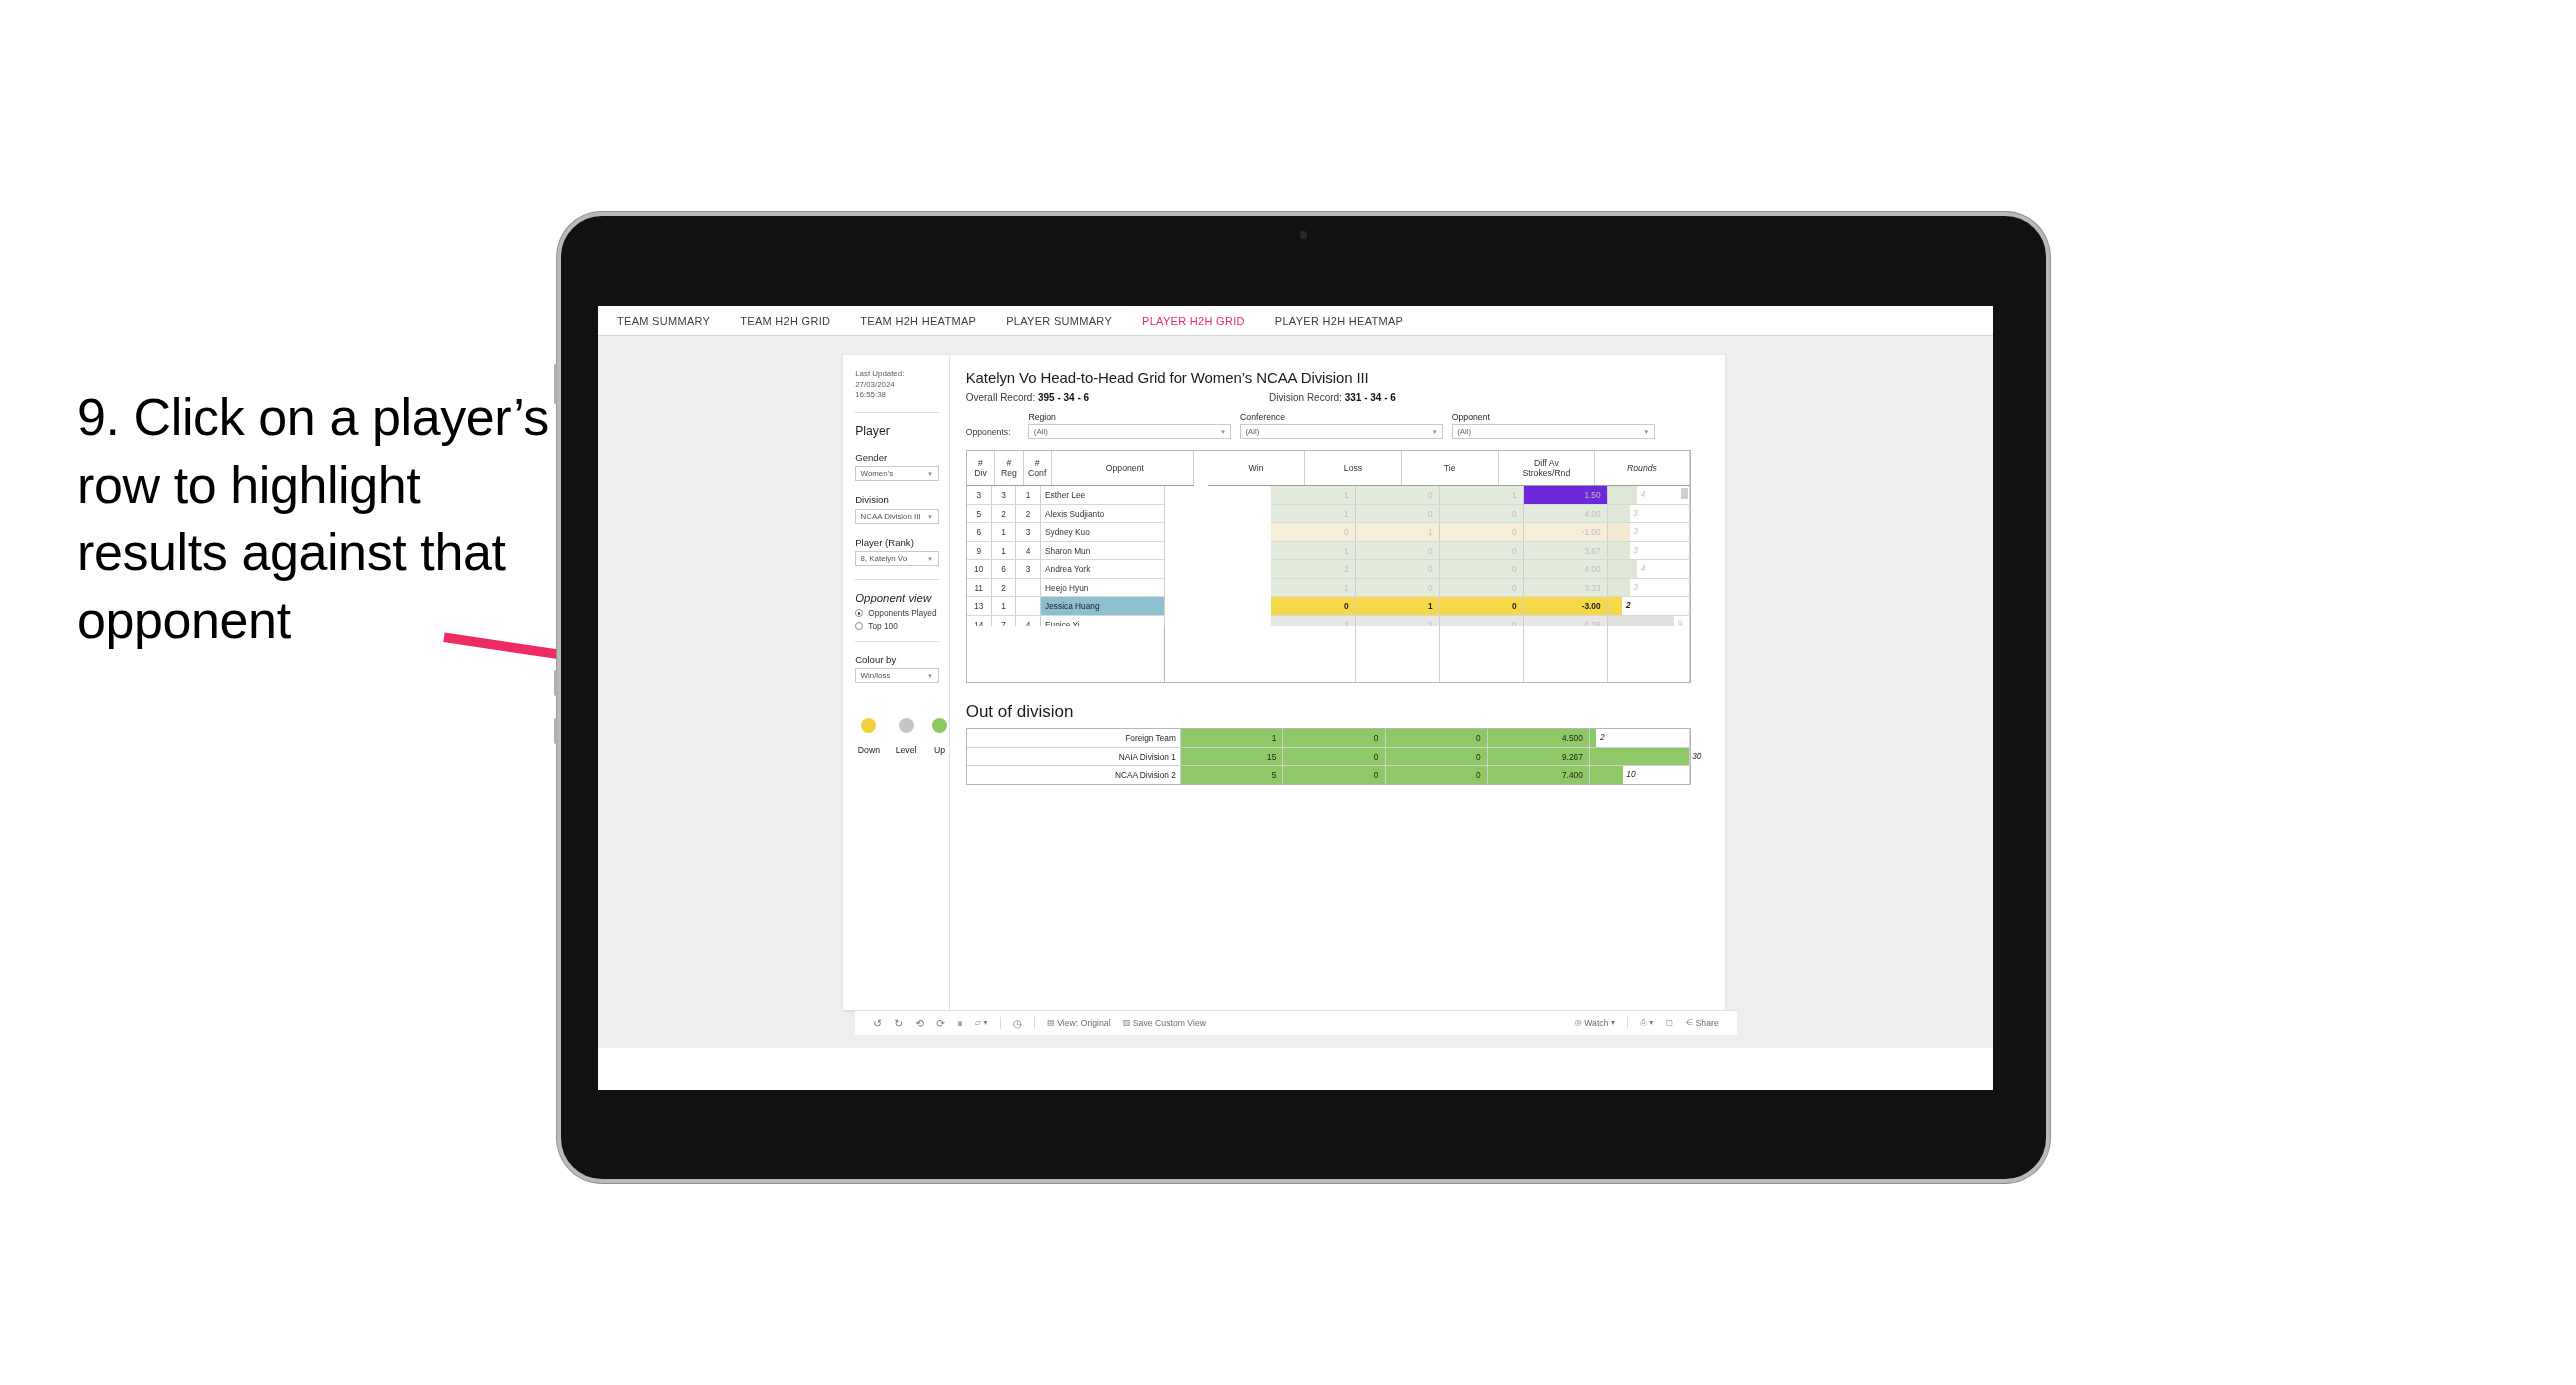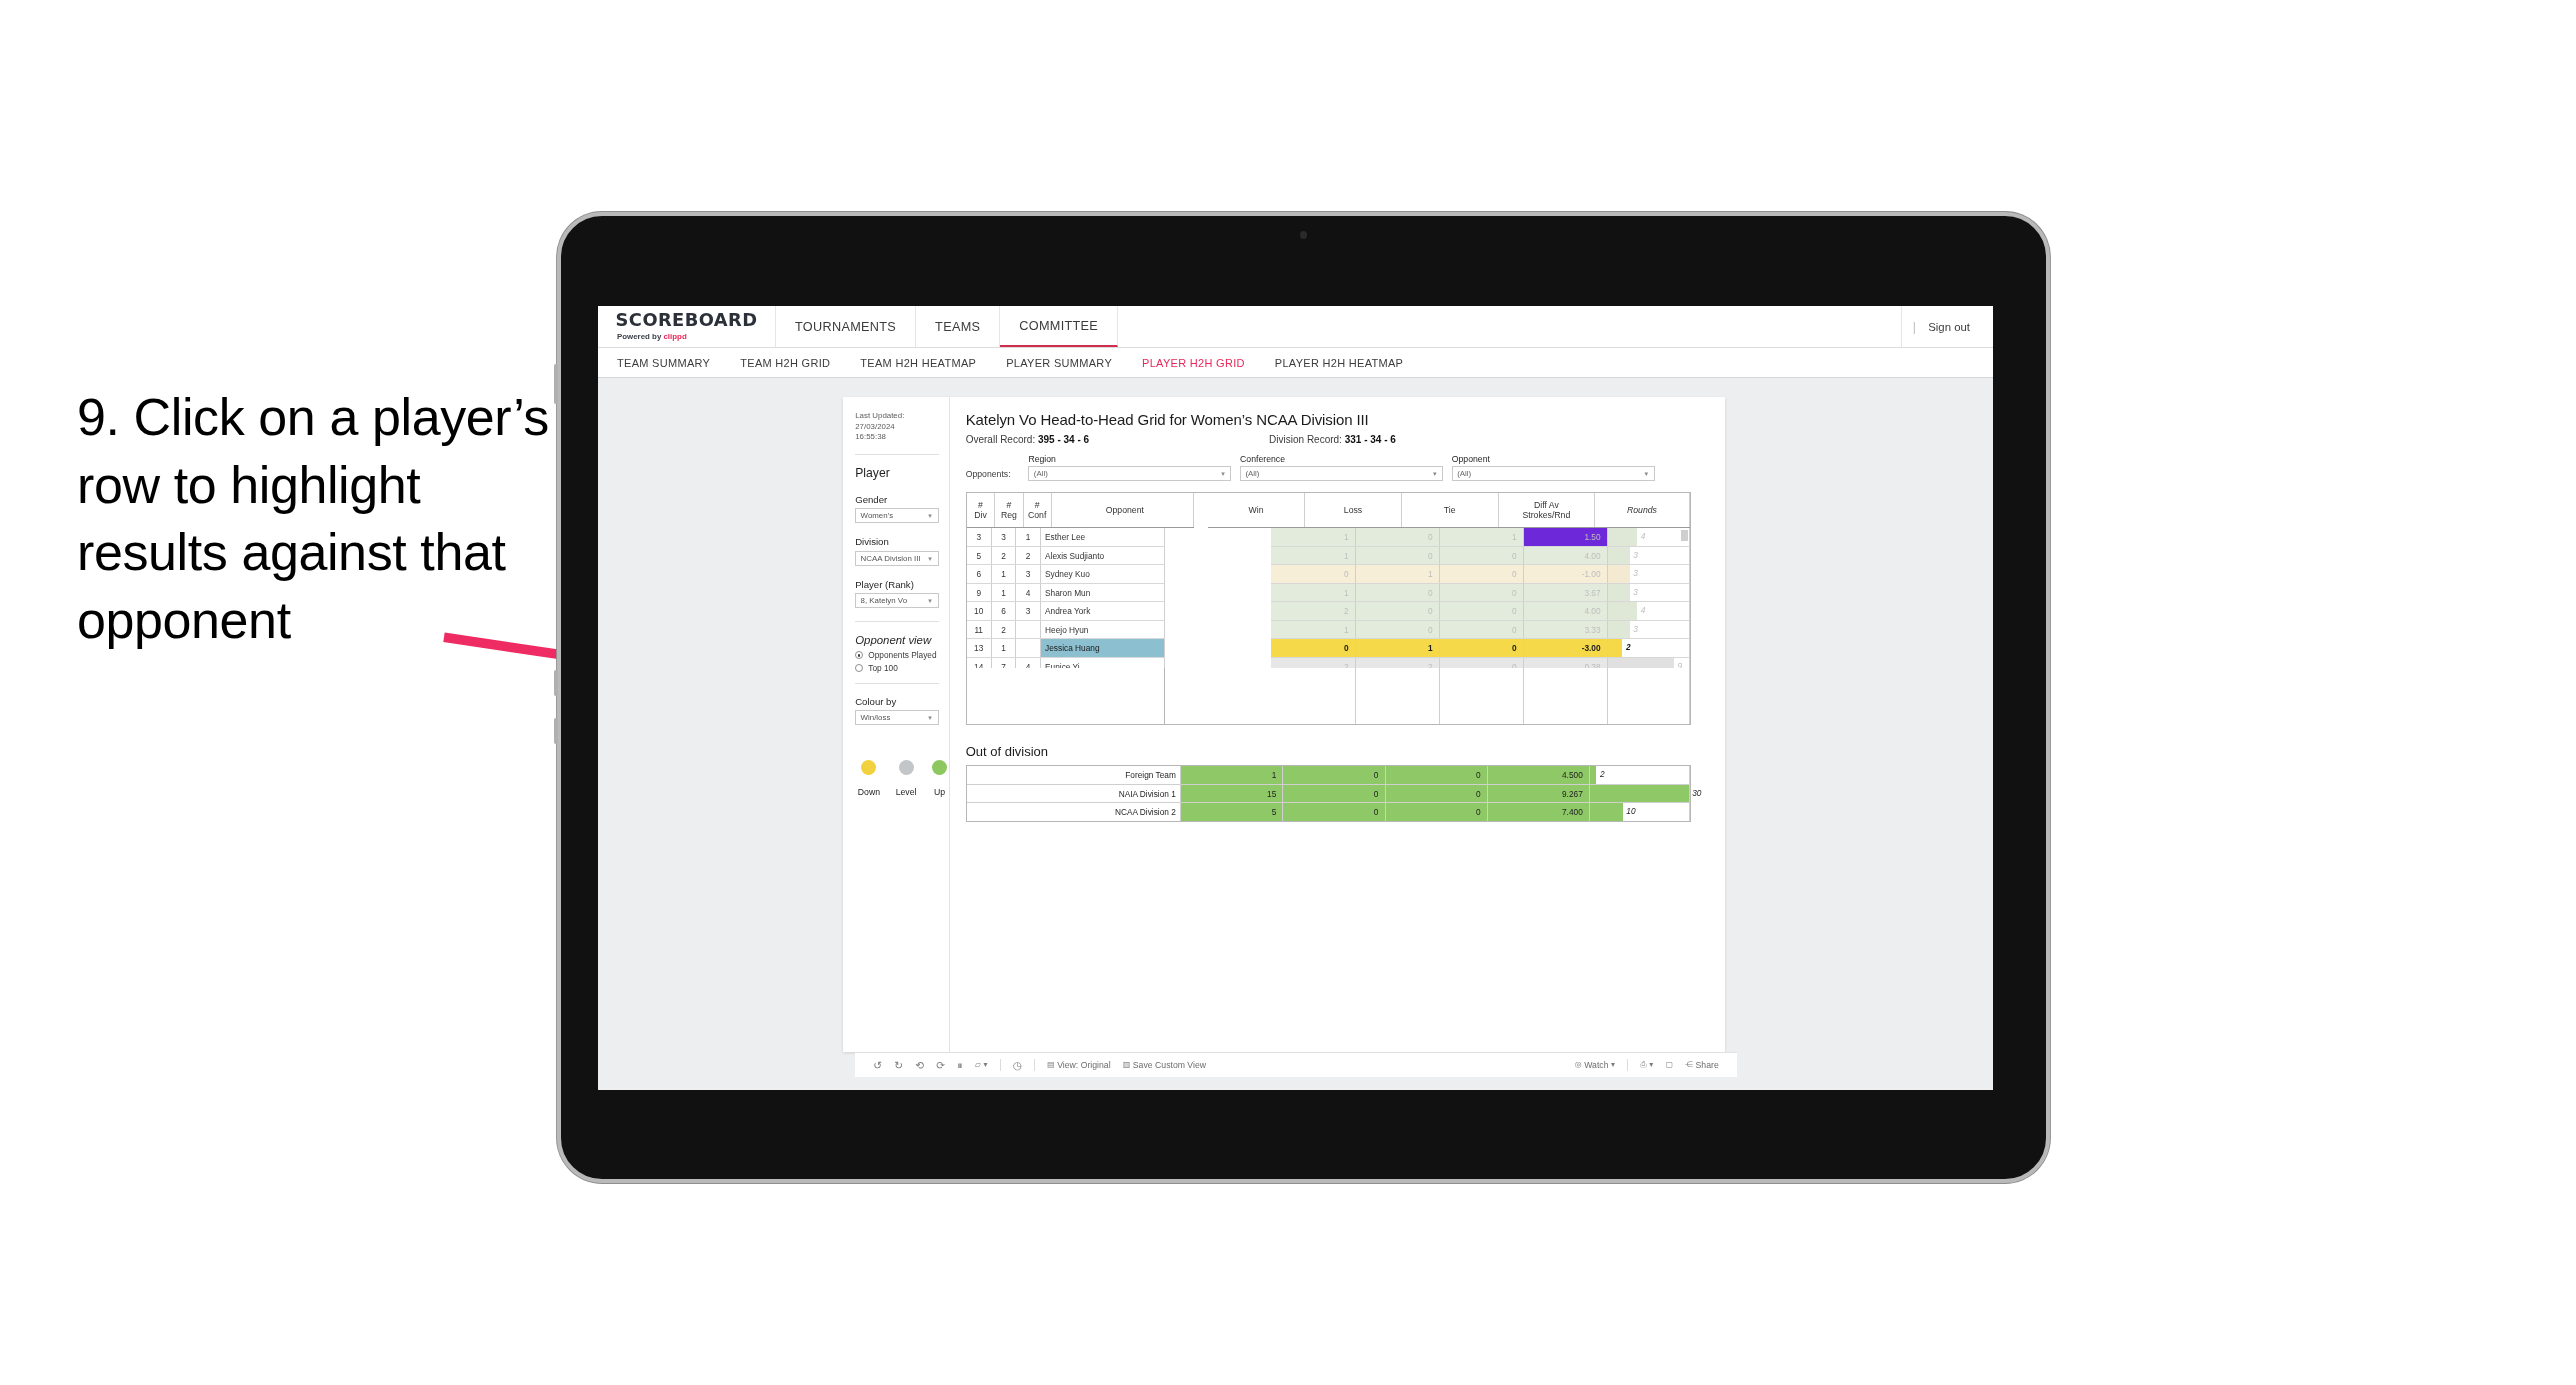--- a/index.html
+++ b/index.html
@@ -169,21 +169,21 @@
   tr.sel td.c-num { background: #f5d949 !important; color: #1b1b1b; font-weight: 700; }
   tr.sel td.c-rnd .rv { color: #1b1b1b; font-weight: 700; }
   tr.blank td { height: 56px; border-bottom: 0.9px solid #b7b7b7; }
   tr.blank td.c-div, tr.blank td.c-reg, tr.blank td.c-conf, tr.blank td.c-opp { border-right-color: transparent; }
   tr.blank td.c-opp { border-right: 0.9px solid #b7b7b7; }
 
   .clipper { height: 140px; overflow: hidden; position: relative; }
   .scrollbar { position: absolute; right: 1.7px; top: 1.7px; width: 7px; height: 11.4px; background: #cfcfcf; }
 
   
-  .ood-title { margin-top: 19px; font-size: 13px; color: #1b1b1b; }
+  .ood-title { margin-top: 19px; font-size: 17px; color: #1b1b1b; }
   .ood { margin-top: 6.1px; border: 0.9px solid #b7b7b7; width: 725px; }
   .ood table td { height: 18.3px; border-bottom: 0.9px solid #cfcfcf; }
   .ood table tr:last-child td { border-bottom: none; }
   .ood .c-lab { width: 124px; text-align: right; padding-right: 4.4px; color: #1f1f1f; }
   .ood .c-num { background: #8fc866; color: #1f1f1f; }
   .ood .c-rnd { background: #fff; }
   .ood .c-rnd .bar { background: #8fc866; }
   .ood .c-rnd .rv { color: #1f1f1f; }
   .ood .pad { width: 52px; border-right: none; }
 
@@ -214,34 +214,20 @@
 
 <div id="tablet">
   <div class="cam"></div>
   <div id="btn-a"></div>
   <div id="btn-b"></div>
   <div id="btn-c"></div>
 </div>
 
 <div id="screen">
 
-  <div class="topnav">
-    <div class="brand">
-      <div class="logo">SCOREBOARD</div>
-      <div class="sub"><span>Powered by </span><em>clippd</em></div>
-    </div>
-    <div class="nav-item">TOURNAMENTS</div>
-    <div class="nav-item">TEAMS</div>
-    <div class="nav-item active">COMMITTEE</div>
-    <div class="spacer"></div>
-    <div class="signout-wrap">
-      <span class="bar">|</span>
-      <span class="so">Sign out</span>
-    </div>
-  </div>
 
   <div class="subnav">
     <div class="s-item">TEAM SUMMARY</div>
     <div class="s-item">TEAM H2H GRID</div>
     <div class="s-item">TEAM H2H HEATMAP</div>
     <div class="s-item">PLAYER SUMMARY</div>
     <div class="s-item active">PLAYER H2H GRID</div>
     <div class="s-item">PLAYER H2H HEATMAP</div>
   </div>
 

